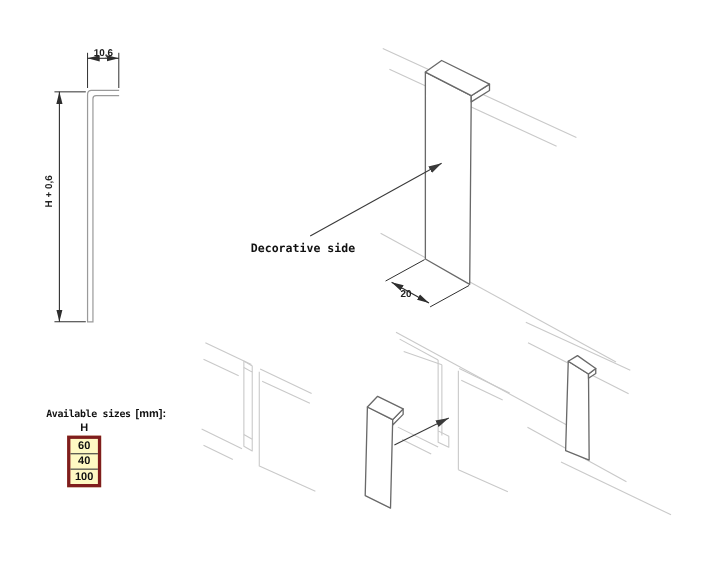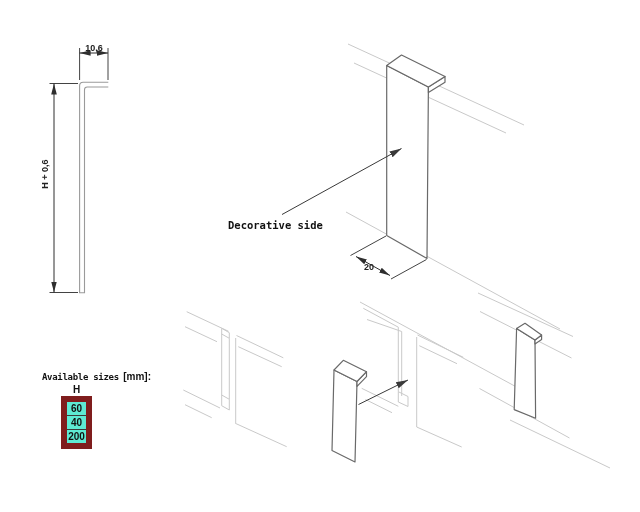--- a/index.html
+++ b/index.html
@@ -18,21 +18,21 @@
   .dim-text{font-family:"Liberation Sans",sans-serif;font-size:9px;font-weight:bold;fill:#222;}
   .mono-label{font-family:"DejaVu Sans Mono",monospace;font-size:10.5px;font-weight:bold;fill:#111;}
 
   
   .sizes-caption{position:absolute;left:42px;top:366px;white-space:nowrap;}
   .sizes-caption .mono{font-family:"DejaVu Sans Mono",monospace;font-size:9px;letter-spacing:-0.3px;
                        font-weight:bold;color:#111;}
   .sizes-caption .unit{font-family:"Liberation Sans",sans-serif;font-size:10px;font-weight:bold;color:#111;}
   .sizes-table{position:absolute;left:61px;top:383px;width:31px;text-align:center;}
   .sizes-header{font-size:10px;font-weight:bold;color:#111;height:13px;line-height:13px;}
-  .sizes-box{border:6px solid #7f1d1d;background:#5eead4;}
+  .sizes-box{border:3px solid #7f1d1d;background:#fef9c3;}
   .sizes-row{height:13px;line-height:13px;font-size:10px;font-weight:bold;color:#111;}
   .sizes-row + .sizes-row{border-top:1px solid #3a3a3a;}
 </style>
 </head>
 <body>
 
 <div class="canvas">
 
   <svg width="640" height="512" viewBox="0 0 640 512">
     <defs>
@@ -146,17 +146,17 @@
   <div class="sizes-caption">
     <span class="mono">Available sizes</span>
     <span class="unit">[mm]:</span>
   </div>
 
   <div class="sizes-table">
     <div class="sizes-header">H</div>
     <div class="sizes-box">
       <div class="sizes-row">60</div>
       <div class="sizes-row">40</div>
-      <div class="sizes-row">200</div>
+      <div class="sizes-row">100</div>
     </div>
   </div>
 
 </div>
 
 </body></html>

